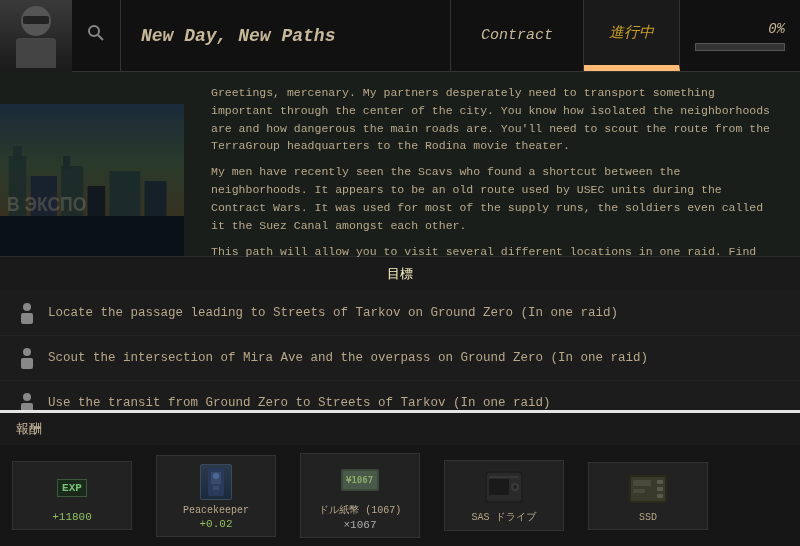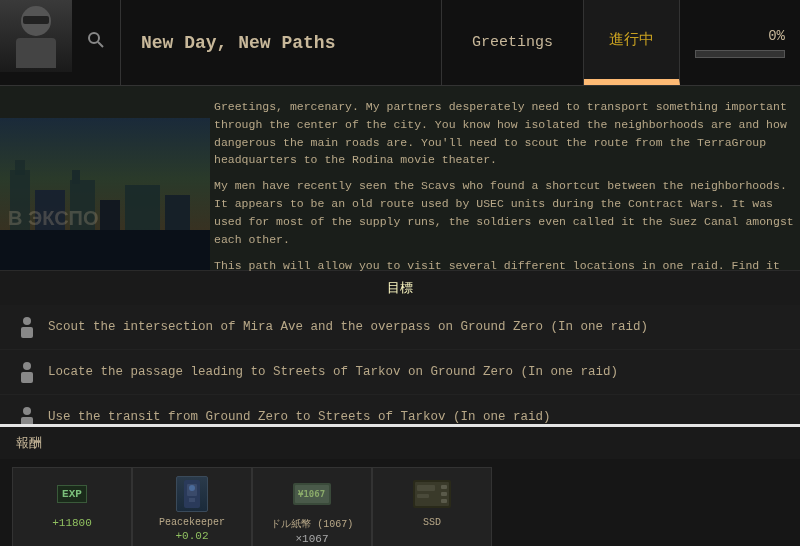--- a/index.html
+++ b/index.html
@@ -9,23 +9,24 @@
       background: #1a1a1a;
       font-family: 'Courier New', monospace;
       color: #c8b89a;
       overflow: hidden;
     }
 
     
     .header {
       display: flex;
       align-items: stretch;
-      height: 86px;
+      height: 72px;
       background: #111;
       border-bottom: 1px solid #333;
+      font-style: italic;
     }
     .avatar {
       width: 72px;
       height: 72px;
       background: #222;
       flex-shrink: 0;
       overflow: hidden;
       position: relative;
     }
     .avatar-img {
@@ -140,36 +141,36 @@
 
     
     .quest-intro {
       display: flex;
       background: #1a1e1a;
       border-bottom: 1px solid #2a2a2a;
       max-height: 185px;
       flex-shrink: 0;
     }
     .quest-image {
-      width: 210px;
+      width: 184px;
       flex-shrink: 0;
       background: linear-gradient(135deg, #2a3a2a 0%, #1a2a3a 50%, #3a2a1a 100%);
       position: relative;
       overflow: hidden;
       margin-top: 32px;
     }
     .quest-image-city {
       position: absolute;
       top: 0; left: 0; right: 0; bottom: 0;
       background:
         linear-gradient(to bottom, #1a2a3a 0%, #2a3a2a 40%, #3a3020 80%, #2a2020 100%);
     }
     .quest-text {
       flex: 1;
-      padding: 12px 4px;
+      padding: 12px 27px;
       font-size: 11.5px;
       line-height: 1.55;
       color: #b8a888;
     }
     .quest-text p {
       margin-bottom: 8px;
     }
 
     
     .objectives-section {
@@ -215,21 +216,22 @@
     .rewards-label {
       padding: 7px 16px;
       font-size: 13px;
       color: #c8b89a;
       background: #1a1a1a;
     }
     .rewards-grid {
       display: flex;
       flex-wrap: wrap;
       padding: 8px 12px 4px;
-      gap: 0;
+      gap: 24px;
+      align-items: center;
     }
     .reward-item {
       width: 120px;
       background: #222;
       border: 1px solid #333;
       display: flex;
       flex-direction: column;
       align-items: center;
       padding: 8px 6px 6px;
       font-size: 11px;
@@ -297,21 +299,21 @@
     <div class="search-icon-wrap">
       <svg width="18" height="18" viewBox="0 0 18 18" fill="none">
         <circle cx="7" cy="7" r="5" stroke="#888" stroke-width="2"></circle>
         <line x1="11" y1="11" x2="16" y2="16" stroke="#888" stroke-width="2"></line>
       </svg>
     </div>
   </div>
 
   <div class="quest-title-area">New Day, New Paths</div>
 
-  <div class="tab-marathon">Greetings</div>
+  <div class="tab-marathon">Contract</div>
 
   <div class="tab-active">進行中</div>
 
   <div class="progress-area">
     <div class="progress-text">0%</div>
     <div class="progress-bar-bg">
       <div class="progress-bar-fill" style="width:0%"></div>
     </div>
   </div>
 </div>
@@ -348,33 +350,33 @@
 
     <div class="objective-row">
       <div class="obj-icon">
         <svg width="20" height="22" viewBox="0 0 20 22">
           <circle cx="10" cy="5" r="4" fill="#888"></circle>
           <rect x="4" y="11" width="12" height="11" rx="2" fill="#888"></rect>
           <line x1="7" y1="18" x2="7" y2="22" stroke="#888" stroke-width="2"></line>
           <line x1="13" y1="18" x2="13" y2="22" stroke="#888" stroke-width="2"></line>
         </svg>
       </div>
-      <span>Scout the intersection of Mira Ave and the overpass on Ground Zero (In one raid)</span>
+      <span>Locate the passage leading to Streets of Tarkov on Ground Zero (In one raid)</span>
     </div>
 
     <div class="objective-row">
       <div class="obj-icon">
         <svg width="20" height="22" viewBox="0 0 20 22">
           <circle cx="10" cy="5" r="4" fill="#888"></circle>
           <rect x="4" y="11" width="12" height="11" rx="2" fill="#888"></rect>
           <line x1="7" y1="18" x2="7" y2="22" stroke="#888" stroke-width="2"></line>
           <line x1="13" y1="18" x2="13" y2="22" stroke="#888" stroke-width="2"></line>
         </svg>
       </div>
-      <span>Locate the passage leading to Streets of Tarkov on Ground Zero (In one raid)</span>
+      <span>Scout the intersection of Mira Ave and the overpass on Ground Zero (In one raid)</span>
     </div>
 
     <div class="objective-row">
       <div class="obj-icon">
         <svg width="20" height="22" viewBox="0 0 20 22">
           <circle cx="10" cy="5" r="4" fill="#888"></circle>
           <rect x="4" y="11" width="12" height="11" rx="2" fill="#888"></rect>
           <line x1="7" y1="18" x2="7" y2="22" stroke="#888" stroke-width="2"></line>
           <line x1="13" y1="18" x2="13" y2="22" stroke="#888" stroke-width="2"></line>
         </svg>
@@ -416,20 +418,33 @@
             <rect x="0" y="2" width="38" height="22" rx="2" fill="#3a4a3a"></rect>
             <rect x="2" y="4" width="34" height="18" rx="1" fill="#4a5a4a"></rect>
             <text x="5" y="16" font-size="9" fill="#8aaa6a" font-family="monospace">¥1067</text>
           </svg>
         </div>
         <div style="font-size:10px;margin-bottom:2px">ドル紙幣 (1067)</div>
         <div class="reward-value" style="color:#aaa">×1067</div>
       </div>
 
 
+      <div class="reward-item">
+        <div class="reward-icon">
+          <svg width="38" height="32" viewBox="0 0 38 32">
+            <rect x="0" y="0" width="38" height="32" rx="3" fill="#1e1e1e"></rect>
+            <rect x="2" y="2" width="34" height="28" rx="2" fill="#2a2a2a"></rect>
+            <rect x="4" y="8" width="20" height="16" rx="1" fill="#1a1a1a"></rect>
+            <circle cx="30" cy="16" r="4" fill="#3a3a3a"></circle>
+            <circle cx="30" cy="16" r="2" fill="#222"></circle>
+            <line x1="4" y1="6" x2="34" y2="6" stroke="#444" stroke-width="1"></line>
+          </svg>
+        </div>
+        <div style="font-size:10px">SAS ドライブ</div>
+      </div>
 
       <div class="reward-item">
         <div class="reward-icon">
           <svg width="38" height="28" viewBox="0 0 38 28">
             <rect x="0" y="0" width="38" height="28" rx="2" fill="#2a2a1a"></rect>
             <rect x="2" y="2" width="34" height="24" rx="1" fill="#3a3a2a"></rect>
             <rect x="4" y="5" width="18" height="6" rx="1" fill="#4a4a3a"></rect>
             <rect x="4" y="14" width="12" height="4" rx="1" fill="#4a4a3a"></rect>
             <rect x="28" y="5" width="6" height="4" rx="1" fill="#5a5a4a"></rect>
             <rect x="28" y="12" width="6" height="4" rx="1" fill="#5a5a4a"></rect>

